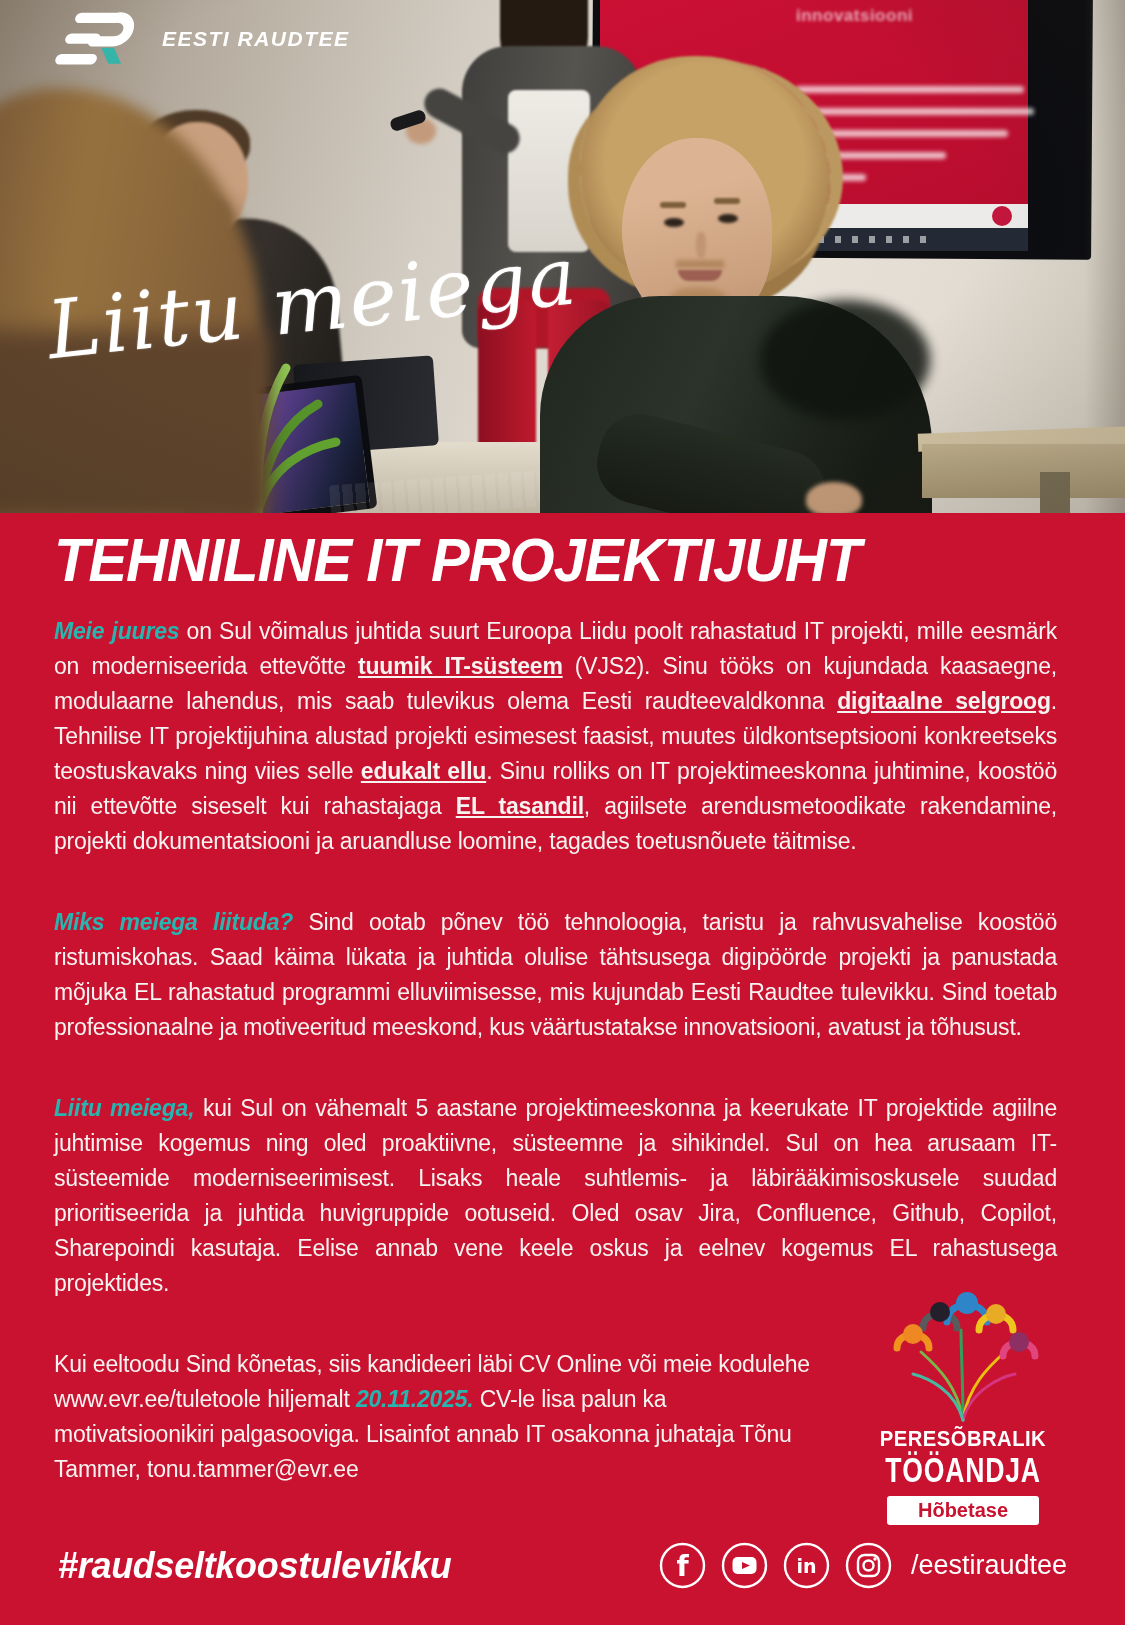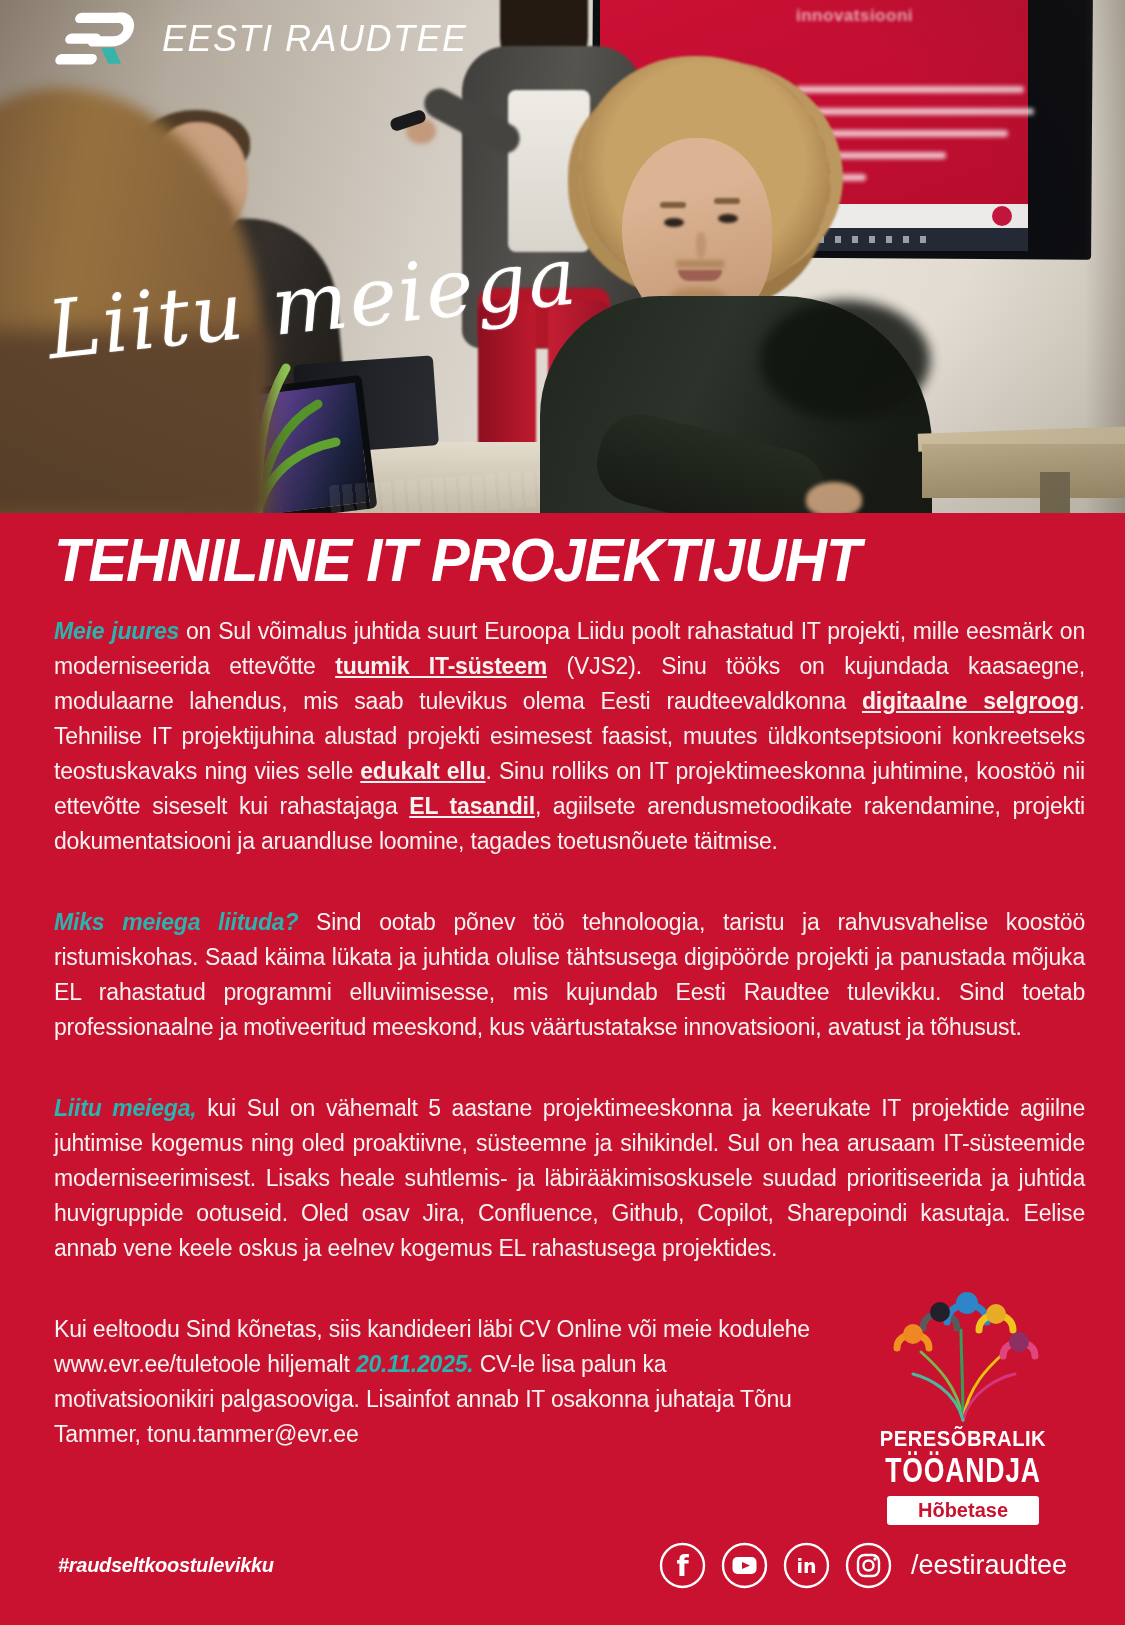--- a/index.html
+++ b/index.html
@@ -82,42 +82,42 @@
   
   .plant{left:158px;top:316px;width:200px;height:200px;}
   
   .fg-woman{left:-90px;top:88px;width:352px;height:432px;border-radius:42% 58% 0 0;filter:blur(7px);
     background:linear-gradient(100deg,#6b4c31,#96713f 45%,#7a5836);}
   .fg-woman2{left:-140px;top:330px;width:410px;height:190px;background:#5f442c;filter:blur(11px);}
   .hero-vignette{left:0;top:0;width:100%;height:100%;
     background:radial-gradient(ellipse at 45% 40%,transparent 55%,rgba(40,30,20,.20));}
   
   .logo{left:52px;top:8px;display:flex;align-items:center;gap:14px;}
-  .logo-text{color:#fff;font-weight:400;font-style:italic;font-size:36px;letter-spacing:1.5px;}
+  .logo-text{color:#fff;font-weight:700;font-style:italic;font-size:21px;letter-spacing:1.5px;}
   .script-text{left:46px;top:250px;width:660px;font-family:"DejaVu Serif",serif;font-style:italic;
     font-size:80px;color:#fff;transform:rotate(-6deg);letter-spacing:2px;white-space:nowrap;
     text-shadow:0 0 2px rgba(255,255,255,.4);}
   
-  .content{position:relative;padding:12px 40px 0 54px;}
+  .content{position:relative;padding:12px 68px 0 54px;}
   .title{margin:0 0 22px 0;font-size:58px;font-weight:700;font-style:italic;color:#fff;
     letter-spacing:-1px;transform:scaleY(1.04);transform-origin:left top;white-space:nowrap;}
   .body-p{margin:0 0 46px 0;font-size:23px;line-height:35px;letter-spacing:-.2px;text-align:justify;color:#f7f3f1;}
   .body-p.apply{width:765px;text-align:left;}
   .seg-lead{color:#28b5b0;font-weight:700;font-style:italic;}
   .seg-b{font-weight:700;text-decoration:underline;}
   
   .badge{position:absolute;left:856px;top:1282px;width:214px;text-align:center;}
   .badge-line1{font-size:22px;font-weight:700;letter-spacing:.5px;transform:scaleX(.92);color:#fff;}
   .badge-line2{font-size:35px;font-weight:700;letter-spacing:1px;transform:scaleX(.76);color:#fff;margin-top:-2px;}
   .badge-level{width:152px;margin:6px auto 8px;background:#fff;color:#c81230;font-weight:700;font-size:20px;
     border-radius:3px;padding:3px 0;}
   
   .footer{position:absolute;left:0;top:1542px;width:100%;box-sizing:border-box;padding:0 58px;
     display:flex;align-items:center;justify-content:space-between;}
-  .hashtag{font-style:italic;font-weight:700;font-size:20px;color:#fff;letter-spacing:-.3px;}
+  .hashtag{font-style:italic;font-weight:700;font-size:36px;color:#fff;letter-spacing:-.3px;}
   .social{display:flex;align-items:center;gap:15px;}
   .sicon{width:47px;height:47px;display:block;cursor:pointer;}
   .handle{font-size:27px;color:#fff;margin-left:4px;}
 </style>
 </head>
 <body>
 
 <div class="poster">
 
   <div class="hero">

